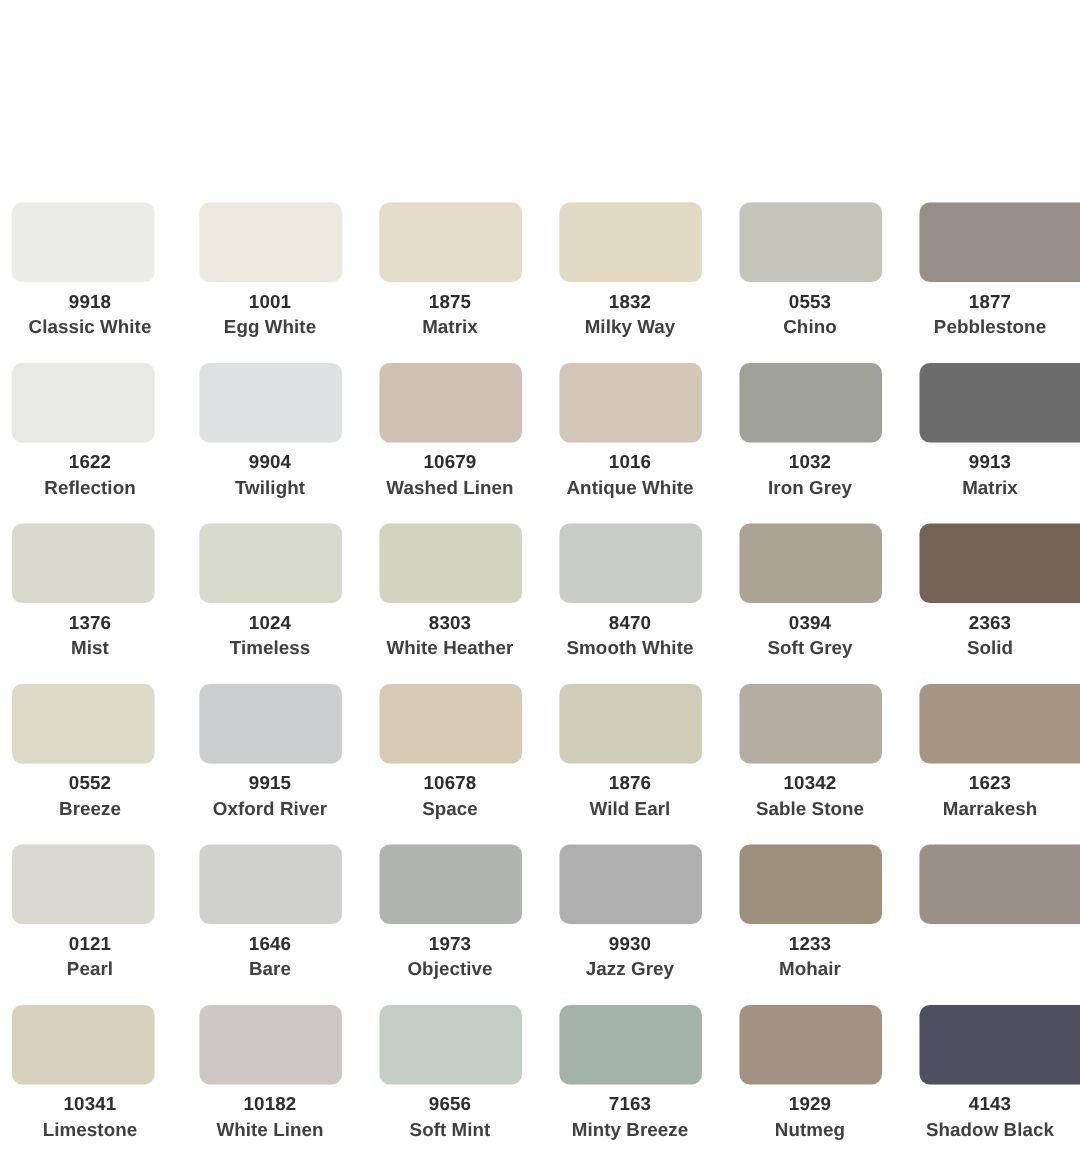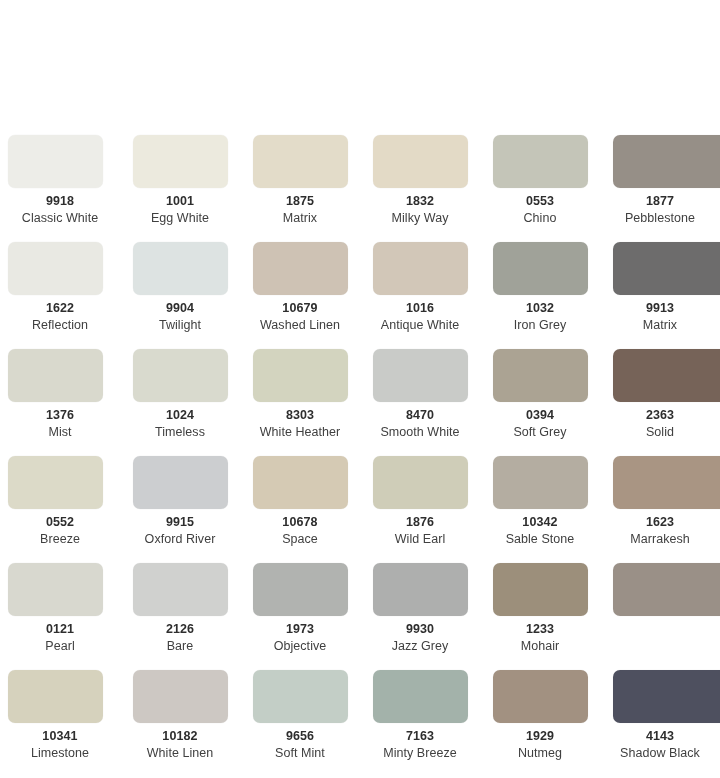--- a/index.html
+++ b/index.html
@@ -68,21 +68,21 @@
     display: block;
     font-size: 12.5px;
     font-weight: bold;
     color: #2e2e2e;
     letter-spacing: 0.1px;
   }
 
   .swatch-name {
     display: block;
     font-size: 12.5px;
-    font-weight: normal;
+    font-weight: bold;
     color: #404040;
     letter-spacing: 0.05px;
     margin-top: 2px;
     white-space: nowrap;
   }
 
   
   .swatch-cell.col-1 { align-items: flex-start; padding-left: 8px; }
   .swatch-cell.col-2 { align-items: flex-start; padding-left: 13px; }
   .swatch-cell.col-3 { }
@@ -280,21 +280,21 @@
       <div class="swatch-cell col-1">
         <div class="swatch-chip" style="background: rgb(216, 216, 207);"></div>
         <div class="swatch-labels">
           <span class="swatch-code">0121</span>
           <span class="swatch-name">Pearl</span>
         </div>
       </div>
       <div class="swatch-cell col-2">
         <div class="swatch-chip" style="background: rgb(208, 209, 207);"></div>
         <div class="swatch-labels">
-          <span class="swatch-code">2126</span>
+          <span class="swatch-code">1646</span>
           <span class="swatch-name">Bare</span>
         </div>
       </div>
       <div class="swatch-cell col-3">
         <div class="swatch-chip" style="background: rgb(177, 179, 176);"></div>
         <div class="swatch-labels">
           <span class="swatch-code">1973</span>
           <span class="swatch-name">Objective</span>
         </div>
       </div>

